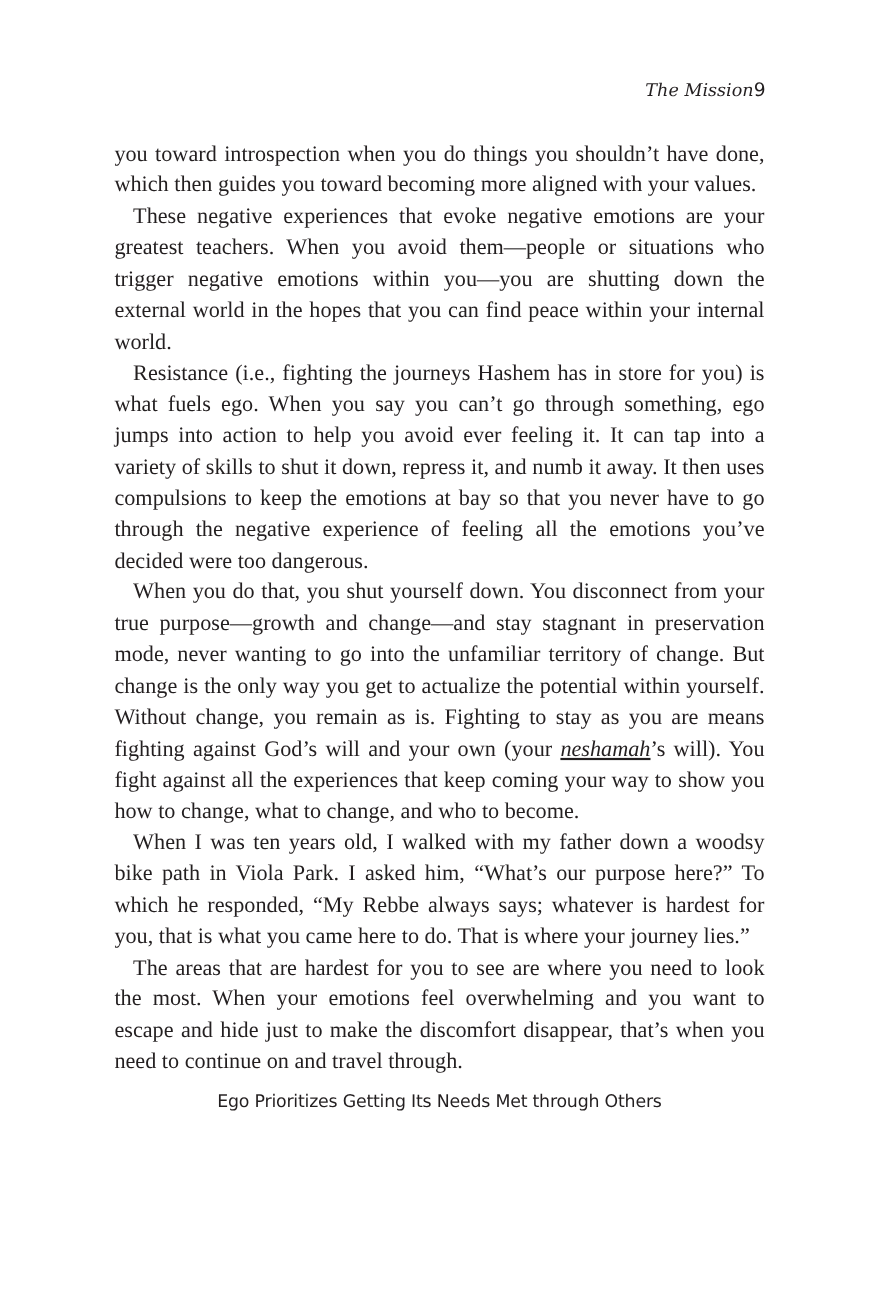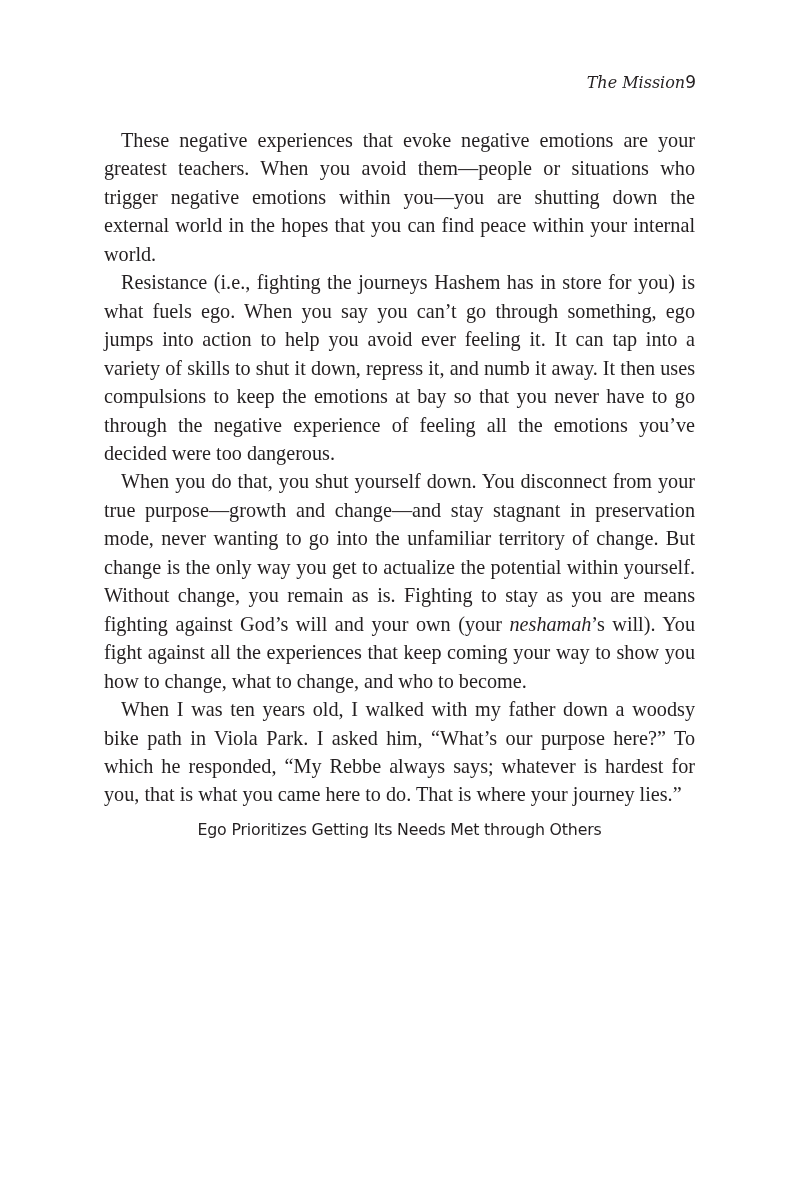--- a/index.html
+++ b/index.html
@@ -59,29 +59,31 @@
     .subhead {
       font-family: "DejaVu Sans", sans-serif;
       font-size: 15.8px;
       line-height: 20px;
       margin: 11px 0 6px 0 !important;
       text-align: center;
       color: #231f20;
       font-weight: normal;
       letter-spacing: -0.2px;
     }
-    em { font-style: italic; }
+    em { font-style: italic; text-decoration: underline; }
   </style>
 </head>
 <body>
 
 <header class="running-head">
   <span class="title">The Mission</span>
   <span class="folio">9</span>
 </header>
 
 <main class="text-block">
+  <p class="cont">you toward introspection when you do things you shouldn’t have done, which then guides you toward becoming more aligned with your values.</p>
   <p class="indent">These negative experiences that evoke negative emotions are your greatest teachers. When you avoid them—people or situations who trigger negative emotions within you—you are shutting down the external world in the hopes that you can find peace within your internal world.</p>
   <p class="indent">Resistance (i.e., fighting the journeys Hashem has in store for you) is what fuels ego. When you say you can’t go through something, ego jumps into action to help you avoid ever feeling it. It can tap into a variety of skills to shut it down, repress it, and numb it away. It then uses compulsions to keep the emotions at bay so that you never have to go through the negative experience of feeling all the emotions you’ve decided were too dangerous.</p>
   <p class="indent"><span>When you do that, you shut yourself down. You disconnect from your true purpose—growth and change—and stay stagnant in preservation mode, never wanting to go into the unfamiliar territory of change. But change is the only way you get to actualize the potential within yourself. Without change, you remain as is. Fighting to stay as you are means fighting against God’s will and your own (your </span><em>neshamah</em><span>’s will). You fight against all the experiences that keep coming your way to show you how to change, what to change, and who to become.</span></p>
   <p class="indent">When I was ten years old, I walked with my father down a woodsy bike path in Viola Park. I asked him, “What’s our purpose here?” To which he responded, “My Rebbe always says; whatever is hardest for you, that is what you came here to do. That is where your journey lies.”</p>
+  <p class="indent">The areas that are hardest for you to see are where you need to look the most. When your emotions feel overwhelming and you want to escape and hide just to make the discomfort disappear, that’s when you need to continue on and travel through.</p>
   <h3 class="subhead">Ego Prioritizes Getting Its Needs Met through Others</h3>
 </main>
 
 </body></html>

